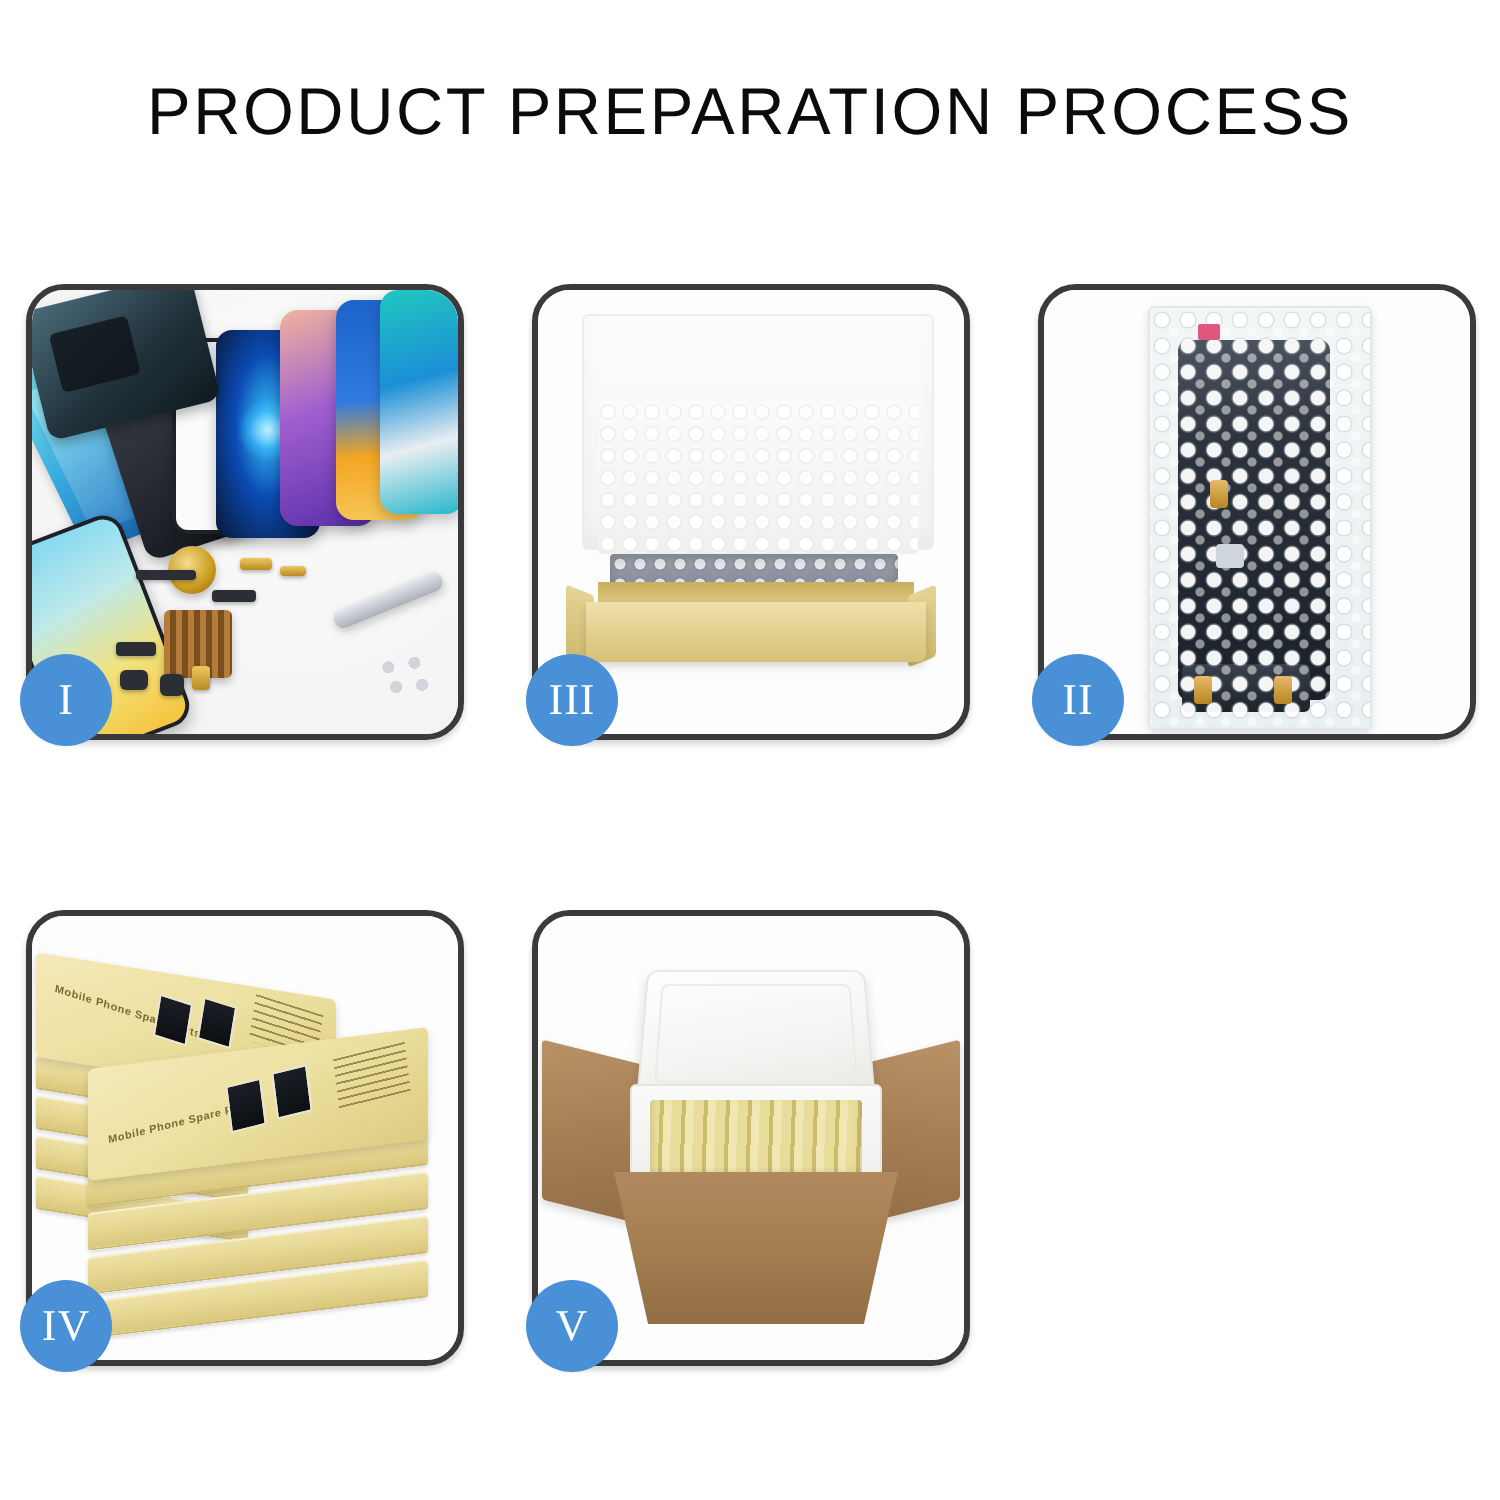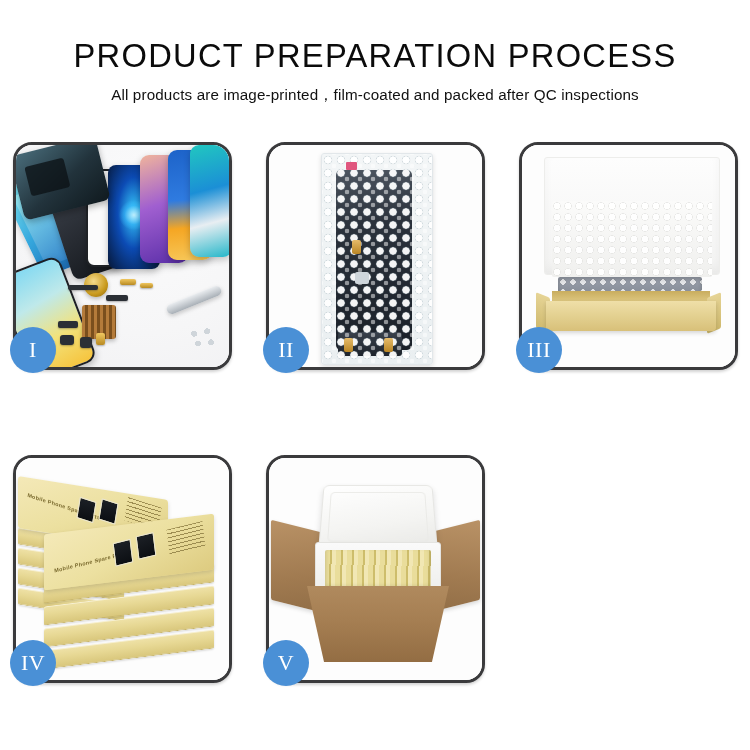--- a/index.html
+++ b/index.html
@@ -343,21 +343,20 @@
     background: rgba(150,118,76,.45); border-radius:1px;
   }
 </style>
 </head>
 <body>
 
 <div class="page">
 
   <div class="header">
     <div class="title">PRODUCT PREPARATION PROCESS</div>
-    <div class="subtitle">All products are image-printed，film-coated and packed after QC inspections</div>
   </div>
 
   <div class="grid">
 
     <div class="panel">
       <div class="stage p1">
         <div class="ph ph-teal"></div>
         <div class="ph ph-dark"></div>
         <div class="ph ph-white"></div>
         <div class="ph ph-blue"></div>
@@ -377,49 +376,49 @@
         <div class="prt" style="left:64px;top:192px;width:12px;height:11px;border-radius:3px;"></div>
         <div class="prt g" style="left:80px;top:188px;width:9px;height:12px;"></div>
         <div class="prt" style="left:90px;top:150px;width:22px;height:6px;"></div>
         <div class="tweezer"></div>
         <div class="screwset"></div>
       </div>
       <div class="badge">I</div>
     </div>
 
     <div class="panel">
+      <div class="stage p3">
+        <div class="b3-lidback"></div>
+        <div class="b3-foam"></div>
+        <div class="b3-bubble"></div>
+        <div class="b3-inner"></div>
+        <div class="b3-side"></div>
+        <div class="b3-side-r"></div>
+        <div class="b3-front"></div>
+      </div>
+      <div class="badge">III</div>
+    </div>
+
+    <div class="panel">
       <div class="stage p2">
         <div class="bubble-bag">
           <div class="lcd"></div>
           <div class="flex-cable"></div>
           <div class="flex-foot"></div>
           <div class="tab-pink"></div>
           <div class="tab-chip"></div>
           <div class="tab-gold" style="left:30px;top:86px;"></div>
           <div class="tab-gold" style="left:22px;bottom:12px;"></div>
           <div class="tab-gold" style="left:62px;bottom:12px;"></div>
         </div>
       </div>
       <div class="badge">II</div>
     </div>
 
     <div class="panel">
-      <div class="stage p3">
-        <div class="b3-lidback"></div>
-        <div class="b3-foam"></div>
-        <div class="b3-bubble"></div>
-        <div class="b3-inner"></div>
-        <div class="b3-side"></div>
-        <div class="b3-side-r"></div>
-        <div class="b3-front"></div>
-      </div>
-      <div class="badge">III</div>
-    </div>
-
-    <div class="panel">
       <div class="stage p4">
 
         <div class="stk stk-face" style="left:2px;top:78px;width:106px;height:17px;transform:skewY(9deg);"></div>
         <div class="stk stk-face" style="left:2px;top:98px;width:106px;height:17px;transform:skewY(9deg);"></div>
         <div class="stk stk-face" style="left:2px;top:118px;width:106px;height:17px;transform:skewY(9deg);"></div>
         <div class="stk stk-face" style="left:2px;top:138px;width:106px;height:17px;transform:skewY(9deg);"></div>
 
         <div class="stk stk-face" style="left:28px;top:116px;width:170px;height:19px;transform:skewY(-7deg);"></div>
         <div class="stk stk-face" style="left:28px;top:138px;width:170px;height:19px;transform:skewY(-7deg);"></div>
         <div class="stk stk-face" style="left:28px;top:160px;width:170px;height:19px;transform:skewY(-7deg);"></div>

